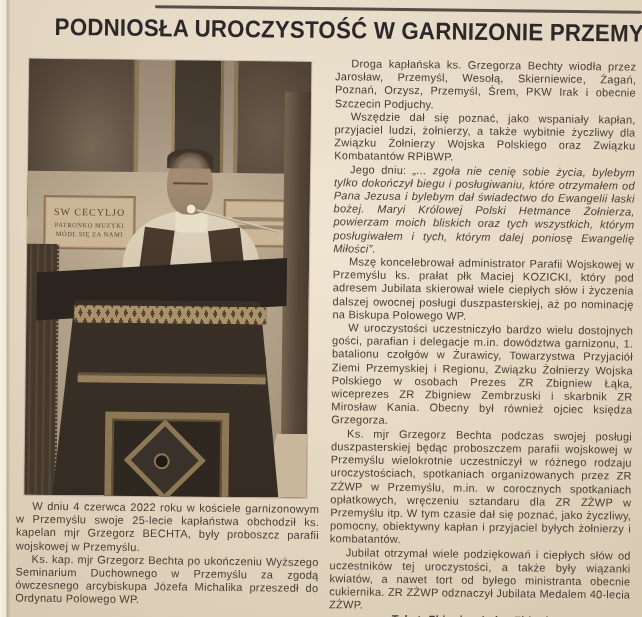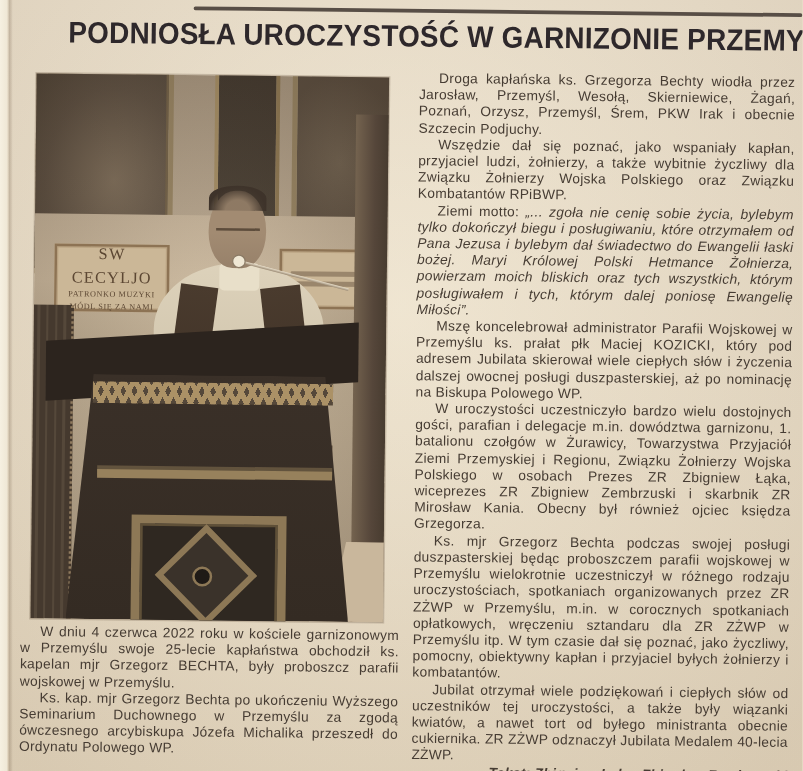--- a/index.html
+++ b/index.html
@@ -46,21 +46,21 @@
   .painting-right{left:205px;top:-6px;width:86px;height:142px;
     background:radial-gradient(ellipse at 40% 50%,#6d5f4e,#56493c 70%);
     border:4px solid #93805f;}
   .wall-band{left:0;top:112px;width:282px;height:106px;
     background:linear-gradient(180deg,#c3b198,#cab89e 50%,#bcab91);z-index:0;}
   .plaque{background:#cbb797;border:2px solid #8d7354;box-shadow:inset 0 0 0 1px #bda océ;
     box-shadow:inset 0 0 0 1px #b9a281;
     display:flex;flex-direction:column;justify-content:center;align-items:center;
     font-family:"Liberation Serif",serif;color:#5c4733;text-align:center;}
   .plaque-left{left:16px;top:136px;width:88px;height:50px;font-size:8px;line-height:1.45;z-index:2;}
-  .plaque-left .pl1{font-size:13px;letter-spacing:1px;}
+  .plaque-left .pl1{font-size:10px;letter-spacing:1px;}
   .plaque-left .pl2,.plaque-left .pl3{font-size:6.5px;letter-spacing:.5px;}
   .plaque-right{left:196px;top:138px;width:74px;height:44px;z-index:2;}
   .plq-bar{width:80%;height:4px;margin:2px 0;background:rgba(95,76,56,.45);border-radius:1px;}
   .priest-body{left:96px;top:150px;width:136px;height:140px;z-index:3;
     background:linear-gradient(180deg,#ddd2bb,#cbbfa6);
     border-radius:50% 50% 8% 8% / 38% 38% 5% 5%;}
   .stole-l{left:110px;top:168px;width:30px;height:122px;background:linear-gradient(180deg,#4a3b2e,#3c2f24);
     transform:rotate(7deg);z-index:4;}
   .stole-r{left:188px;top:168px;width:32px;height:122px;background:linear-gradient(180deg,#4a3b2e,#3c2f24);
     transform:rotate(-7deg);z-index:4;}
@@ -164,21 +164,21 @@
     </div>
 
     <div class="col left-col">
       <p>W dniu 4 czerwca 2022 roku w kościele garnizonowym w Przemyślu swoje 25-lecie kapłaństwa obchodził ks. kapelan mjr Grzegorz BECHTA, były proboszcz parafii wojskowej w Przemyślu.</p>
       <p>Ks. kap. mjr Grzegorz Bechta po ukończeniu Wyższego Seminarium Duchownego w Przemyślu za zgodą ówczesnego arcybiskupa Józefa Michalika przeszedł do Ordynatu Polowego WP.</p>
     </div>
 
     <div class="col right-col">
       <p>Droga kapłańska ks. Grzegorza Bechty wiodła przez Jarosław, Przemyśl, Wesołą, Skierniewice, Żagań, Poznań, Orzysz, Przemyśl, Śrem, PKW Irak i obecnie Szczecin Podjuchy.</p>
       <p>Wszędzie dał się poznać, jako wspaniały kapłan, przyjaciel ludzi, żołnierzy, a także wybitnie życzliwy dla Związku Żołnierzy Wojska Polskiego oraz Związku Kombatantów RPiBWP.</p>
-      <p><span>Ziemi motto: </span><span class="motto-quote">„... zgoła nie cenię sobie życia, bylebym tylko dokończył biegu i posługiwaniu, które otrzymałem od Pana Jezusa i bylebym dał świadectwo do Ewangelii łaski bożej. Maryi Królowej Polski Hetmance Żołnierza, powierzam moich bliskich oraz tych wszystkich, którym posługiwałem i tych, którym dalej poniosę Ewangelię Miłości”.</span></p>
+      <p><span>Jego dniu: </span><span class="motto-quote">„... zgoła nie cenię sobie życia, bylebym tylko dokończył biegu i posługiwaniu, które otrzymałem od Pana Jezusa i bylebym dał świadectwo do Ewangelii łaski bożej. Maryi Królowej Polski Hetmance Żołnierza, powierzam moich bliskich oraz tych wszystkich, którym posługiwałem i tych, którym dalej poniosę Ewangelię Miłości”.</span></p>
       <p>Mszę koncelebrował administrator Parafii Wojskowej w Przemyślu ks. prałat płk Maciej KOZICKI, który pod adresem Jubilata skierował wiele ciepłych słów i życzenia dalszej owocnej posługi duszpasterskiej, aż po nominację na Biskupa Polowego WP.</p>
       <p>W uroczystości uczestniczyło bardzo wielu dostojnych gości, parafian i delegacje m.in. dowództwa garnizonu, 1. batalionu czołgów w Żurawicy, Towarzystwa Przyjaciół Ziemi Przemyskiej i Regionu, Związku Żołnierzy Wojska Polskiego w osobach Prezes ZR Zbigniew Łąka, wiceprezes ZR Zbigniew Zembrzuski i skarbnik ZR Mirosław Kania. Obecny był również ojciec księdza Grzegorza.</p>
       <p>Ks. mjr Grzegorz Bechta podczas swojej posługi duszpasterskiej będąc proboszczem parafii wojskowej w Przemyślu wielokrotnie uczestniczył w różnego rodzaju uroczystościach, spotkaniach organizowanych przez ZR ZŻWP w Przemyślu, m.in. w corocznych spotkaniach opłatkowych, wręczeniu sztandaru dla ZR ZŻWP w Przemyślu itp. W tym czasie dał się poznać, jako życzliwy, pomocny, obiektywny kapłan i przyjaciel byłych żołnierzy i kombatantów.</p>
       <p>Jubilat otrzymał wiele podziękowań i ciepłych słów od uczestników tej uroczystości, a także były wiązanki kwiatów, a nawet tort od byłego ministranta obecnie cukiernika. ZR ZŻWP odznaczył Jubilata Medalem 40-lecia ZŻWP.</p>
       <p class="credits"><span>Tekst: Zbigniew Łąka, Zbigniew Zembrzuski</span><br></p>
     </div>
   </div>
 </div>
 
 </body></html>

